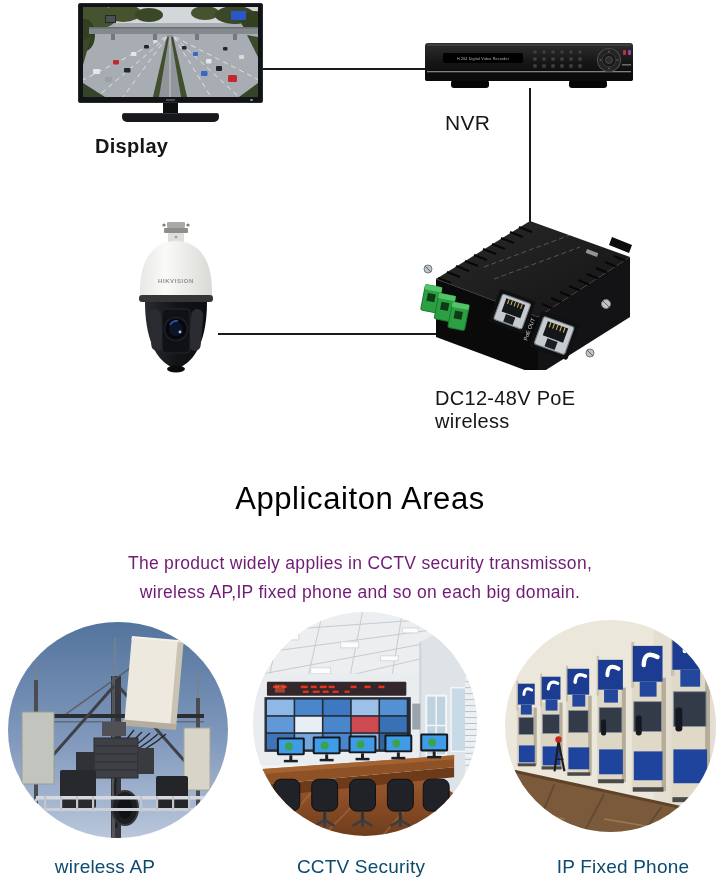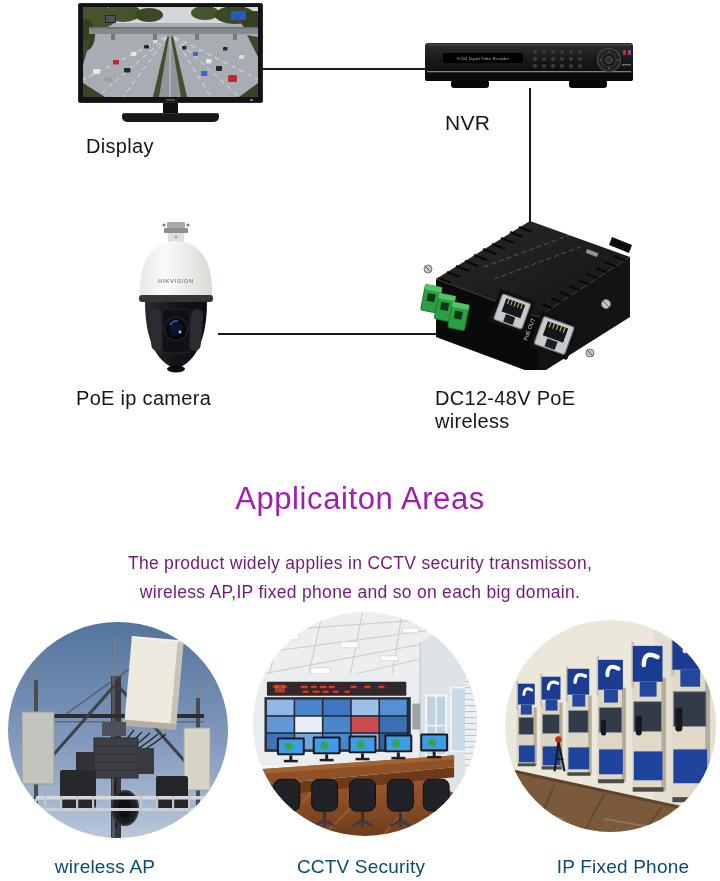--- a/index.html
+++ b/index.html
@@ -19,21 +19,21 @@
   .tv-base{position:absolute;left:44px;top:110px;width:97px;height:9px;background:#17181b;border-radius:3px 3px 5px 5px;
            box-shadow:inset 0 1px 0 #35363a;}
   
   .nvr{position:absolute;left:425px;top:43px;width:208px;height:50px;}
   
   .camera{position:absolute;left:134px;top:221px;width:84px;height:162px;}
   
   .injector{position:absolute;left:418px;top:205px;width:228px;height:165px;}
   
   .apps-heading{position:absolute;left:0;top:460px;width:720px;text-align:center;
-                font-size:31px;font-weight:400;color:#a21caf;letter-spacing:0.6px;}
+                font-size:31px;font-weight:400;color:#000000;letter-spacing:0.6px;}
   .apps-desc{position:absolute;left:0;top:531px;width:720px;text-align:center;
              font-size:17.5px;line-height:29px;color:#701a75;letter-spacing:0.3px;}
   
   .app-circle{position:absolute;border-radius:50%;overflow:hidden;}
   .c1{left:8px;top:622px;width:220px;height:216px;}
   .c2{left:253px;top:612px;width:224px;height:224px;}
   .c3{left:505px;top:620px;width:211px;height:212px;}
   .circle-caption{position:absolute;top:856px;font-size:19px;color:#0c4a6e;text-align:center;letter-spacing:0.2px;}
   .cap1{left:15px;width:180px;}
   .cap2{left:251px;width:220px;}
@@ -116,21 +116,21 @@
             <rect x="156" y="48" width="5" height="4" rx="1" fill="#d8dadc"></rect>
             <rect x="140" y="40" width="4.5" height="3.5" rx="1" fill="#23262c"></rect>
           </g>
         </svg>
       </div>
       <div class="tv-logo"></div>
       <div class="tv-led"></div>
       <div class="tv-neck"></div>
       <div class="tv-base"></div>
     </div>
-    <div class="dev-label" style="left:86px;top:135px;width:180px;">Display</div>
+    <div class="dev-label" style="left:95px;top:135px;width:180px;font-weight:bold;">Display</div>
 
     <div class="nvr">
       <svg width="208" height="50" viewBox="0 0 208 50">
         <defs>
           <linearGradient id="nvrBody" x1="0" y1="0" x2="0" y2="1">
             <stop offset="0" stop-color="#2e2e30"></stop>
               <stop offset="0.5" stop-color="#161617"></stop>
               <stop offset="1" stop-color="#0a0a0b"></stop>
           </linearGradient>
         </defs>
@@ -207,21 +207,20 @@
         <rect x="16" y="88" width="12" height="42" rx="6" fill="#2b2c32" transform="rotate(-5 22 109)"></rect>
         <rect x="56" y="88" width="12" height="42" rx="6" fill="#2b2c32" transform="rotate(5 62 109)"></rect>
         <rect x="28" y="88" width="28" height="44" rx="4" fill="#101116" stroke="#26272c" stroke-width="1"></rect>
         <circle cx="42" cy="108" r="11.5" fill="#07080b" stroke="#1f2026" stroke-width="1.5"></circle>
         <circle cx="42" cy="108" r="7" fill="#0b1428"></circle>
         <path d="M36,104 A8,8 0 0 1 44,100" stroke="#3a64c8" stroke-width="1.6" fill="none" opacity="0.85"></path>
         <circle cx="46" cy="111" r="1.4" fill="#cfd6e0" opacity="0.9"></circle>
         <ellipse cx="42" cy="148" rx="9" ry="3.5" fill="#0b0b0e"></ellipse>
       </svg>
     </div>
-    <div class="dev-label" style="left:76px;top:387px;width:200px;">PoE ip camera</div>
 
     <div class="injector">
       <svg width="228" height="165" viewBox="0 0 228 165">
         <defs>
           <linearGradient id="injTop" x1="0" y1="0" x2="1" y2="1">
             <stop offset="0" stop-color="#2a2a2b"></stop>
               <stop offset="0.6" stop-color="#1c1c1d"></stop>
               <stop offset="1" stop-color="#141415"></stop>
           </linearGradient>
         </defs>

